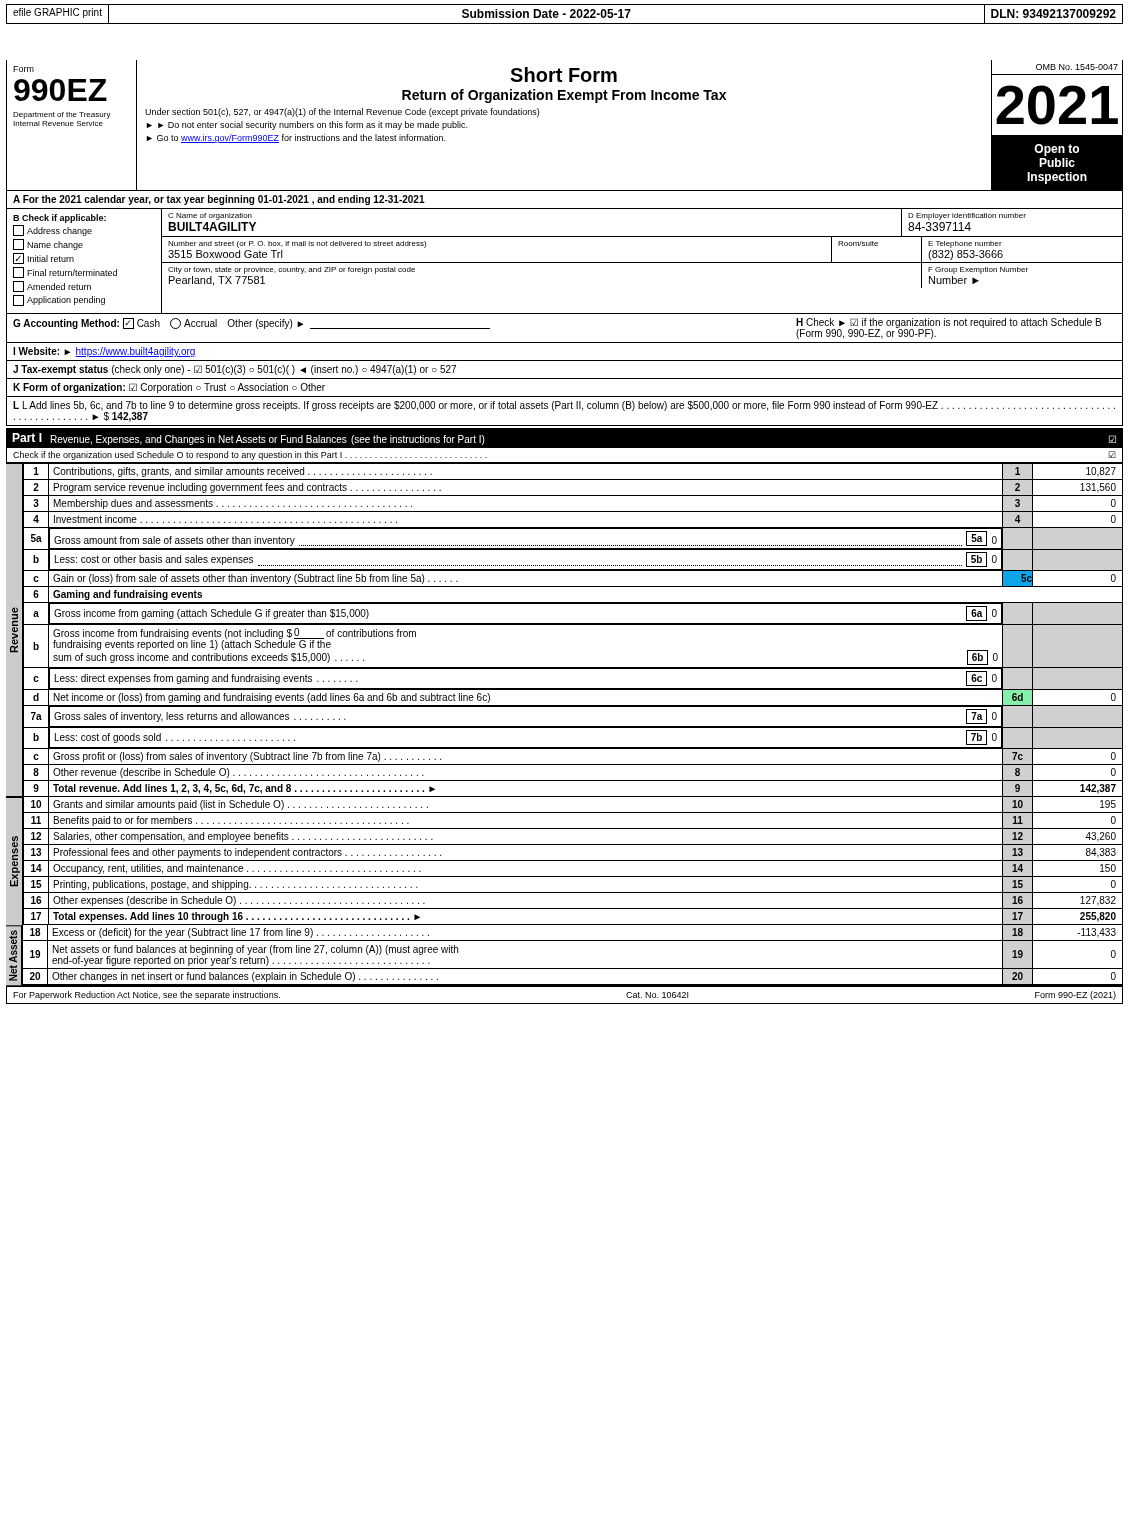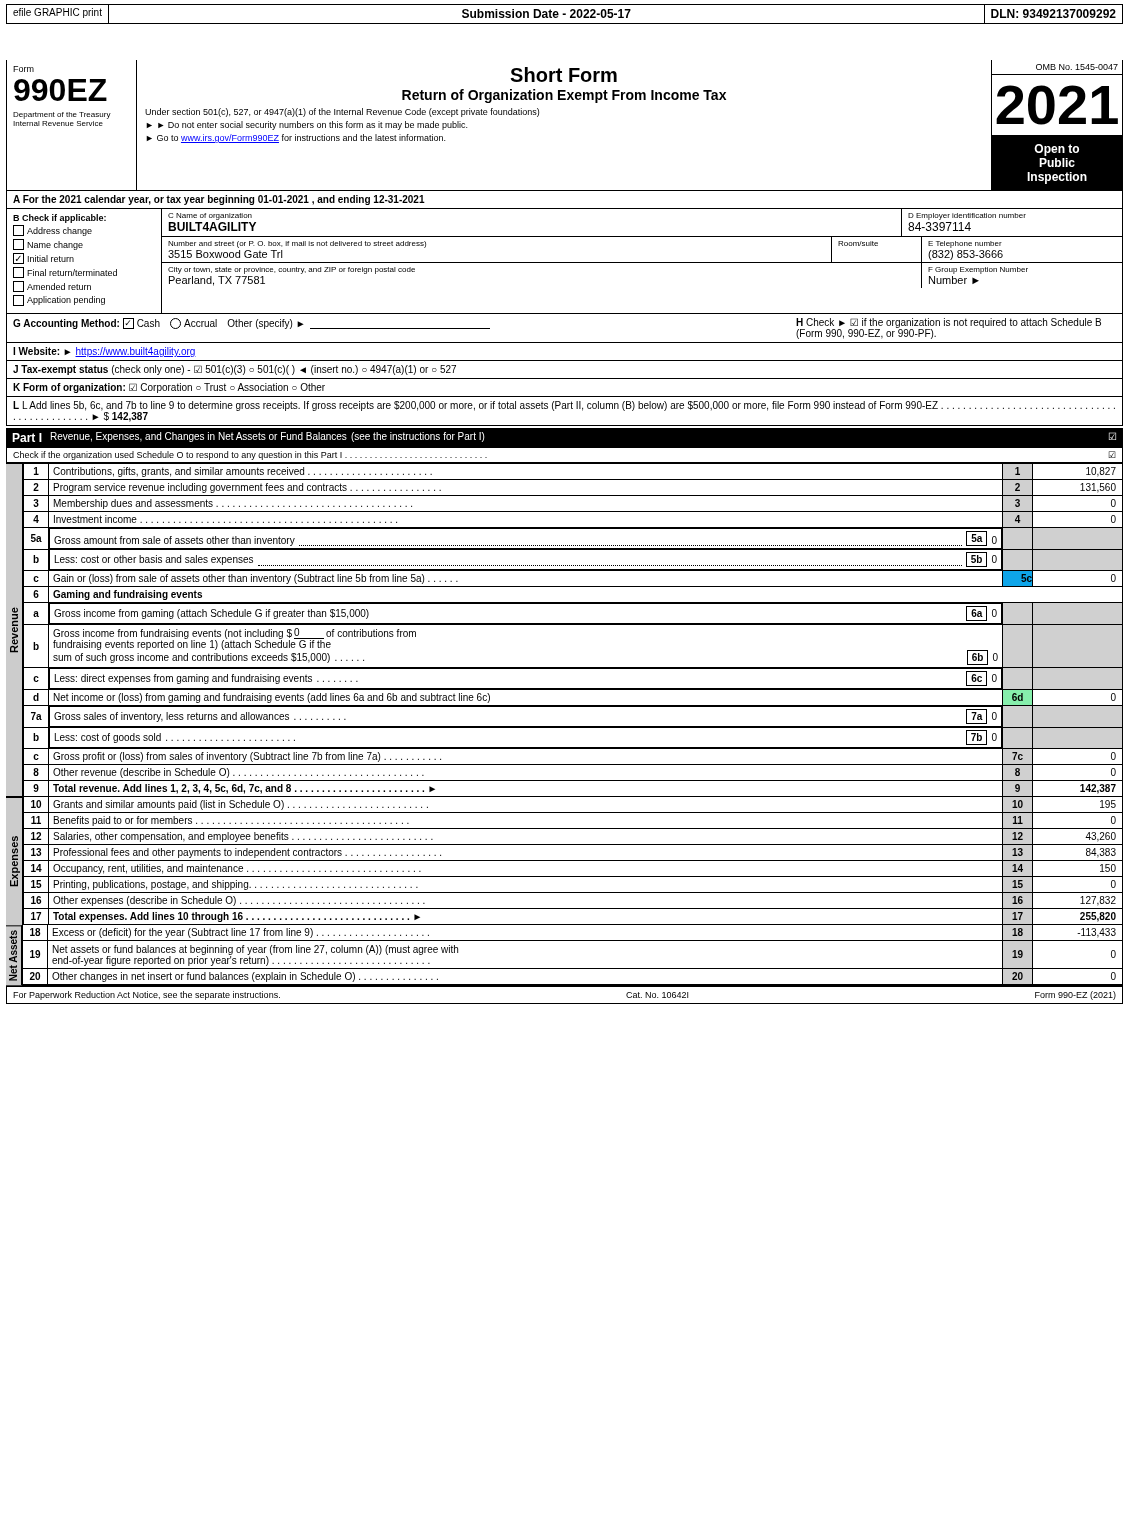--- a/index.html
+++ b/index.html
@@ -165,21 +165,21 @@
     <span> ☑ Corporation  ○ Trust  ○ Association  ○ Other</span>
   </div>
 
   <div style="border:1px solid #000; border-top:none; padding:3px 6px; font-size:10px;">
     <strong>L</strong>
     <span>L Add lines 5b, 6c, and 7b to line 9 to determine gross receipts. If gross receipts are $200,000 or more, or if total assets (Part II, column (B) below) are $500,000 or more, file Form 990 instead of Form 990-EZ</span>
     <span> . . . . . . . . . . . . . . . . . . . . . . . . . . . . . . . . . . . . . . . . . . . . . . ► $</span>
     <strong>142,387</strong>
   </div>
 
-  <div style="background:#000; color:#fff; display:flex; align-items:flex-start; padding:3px 6px; margin-top:2px;">
+  <div style="background:#000; color:#fff; display:flex; align-items:flex-end; padding:3px 6px; margin-top:2px;">
     <strong style="font-size:12px; margin-right:8px;">Part I</strong>
     <span style="font-size:10px;">Revenue, Expenses, and Changes in Net Assets or Fund Balances</span>
     <span style="font-size:10px; margin-left:4px;">(see the instructions for Part I)</span>
     <span style="margin-left:auto;">☑</span>
   </div>
   <div style="border:1px solid #000; border-top:none; padding:2px 6px; font-size:9px; display:flex; justify-content:space-between;">
     <span>Check if the organization used Schedule O to respond to any question in this Part I . . . . . . . . . . . . . . . . . . . . . . . . . . . . .</span>
     <span>☑</span>
   </div>
 

